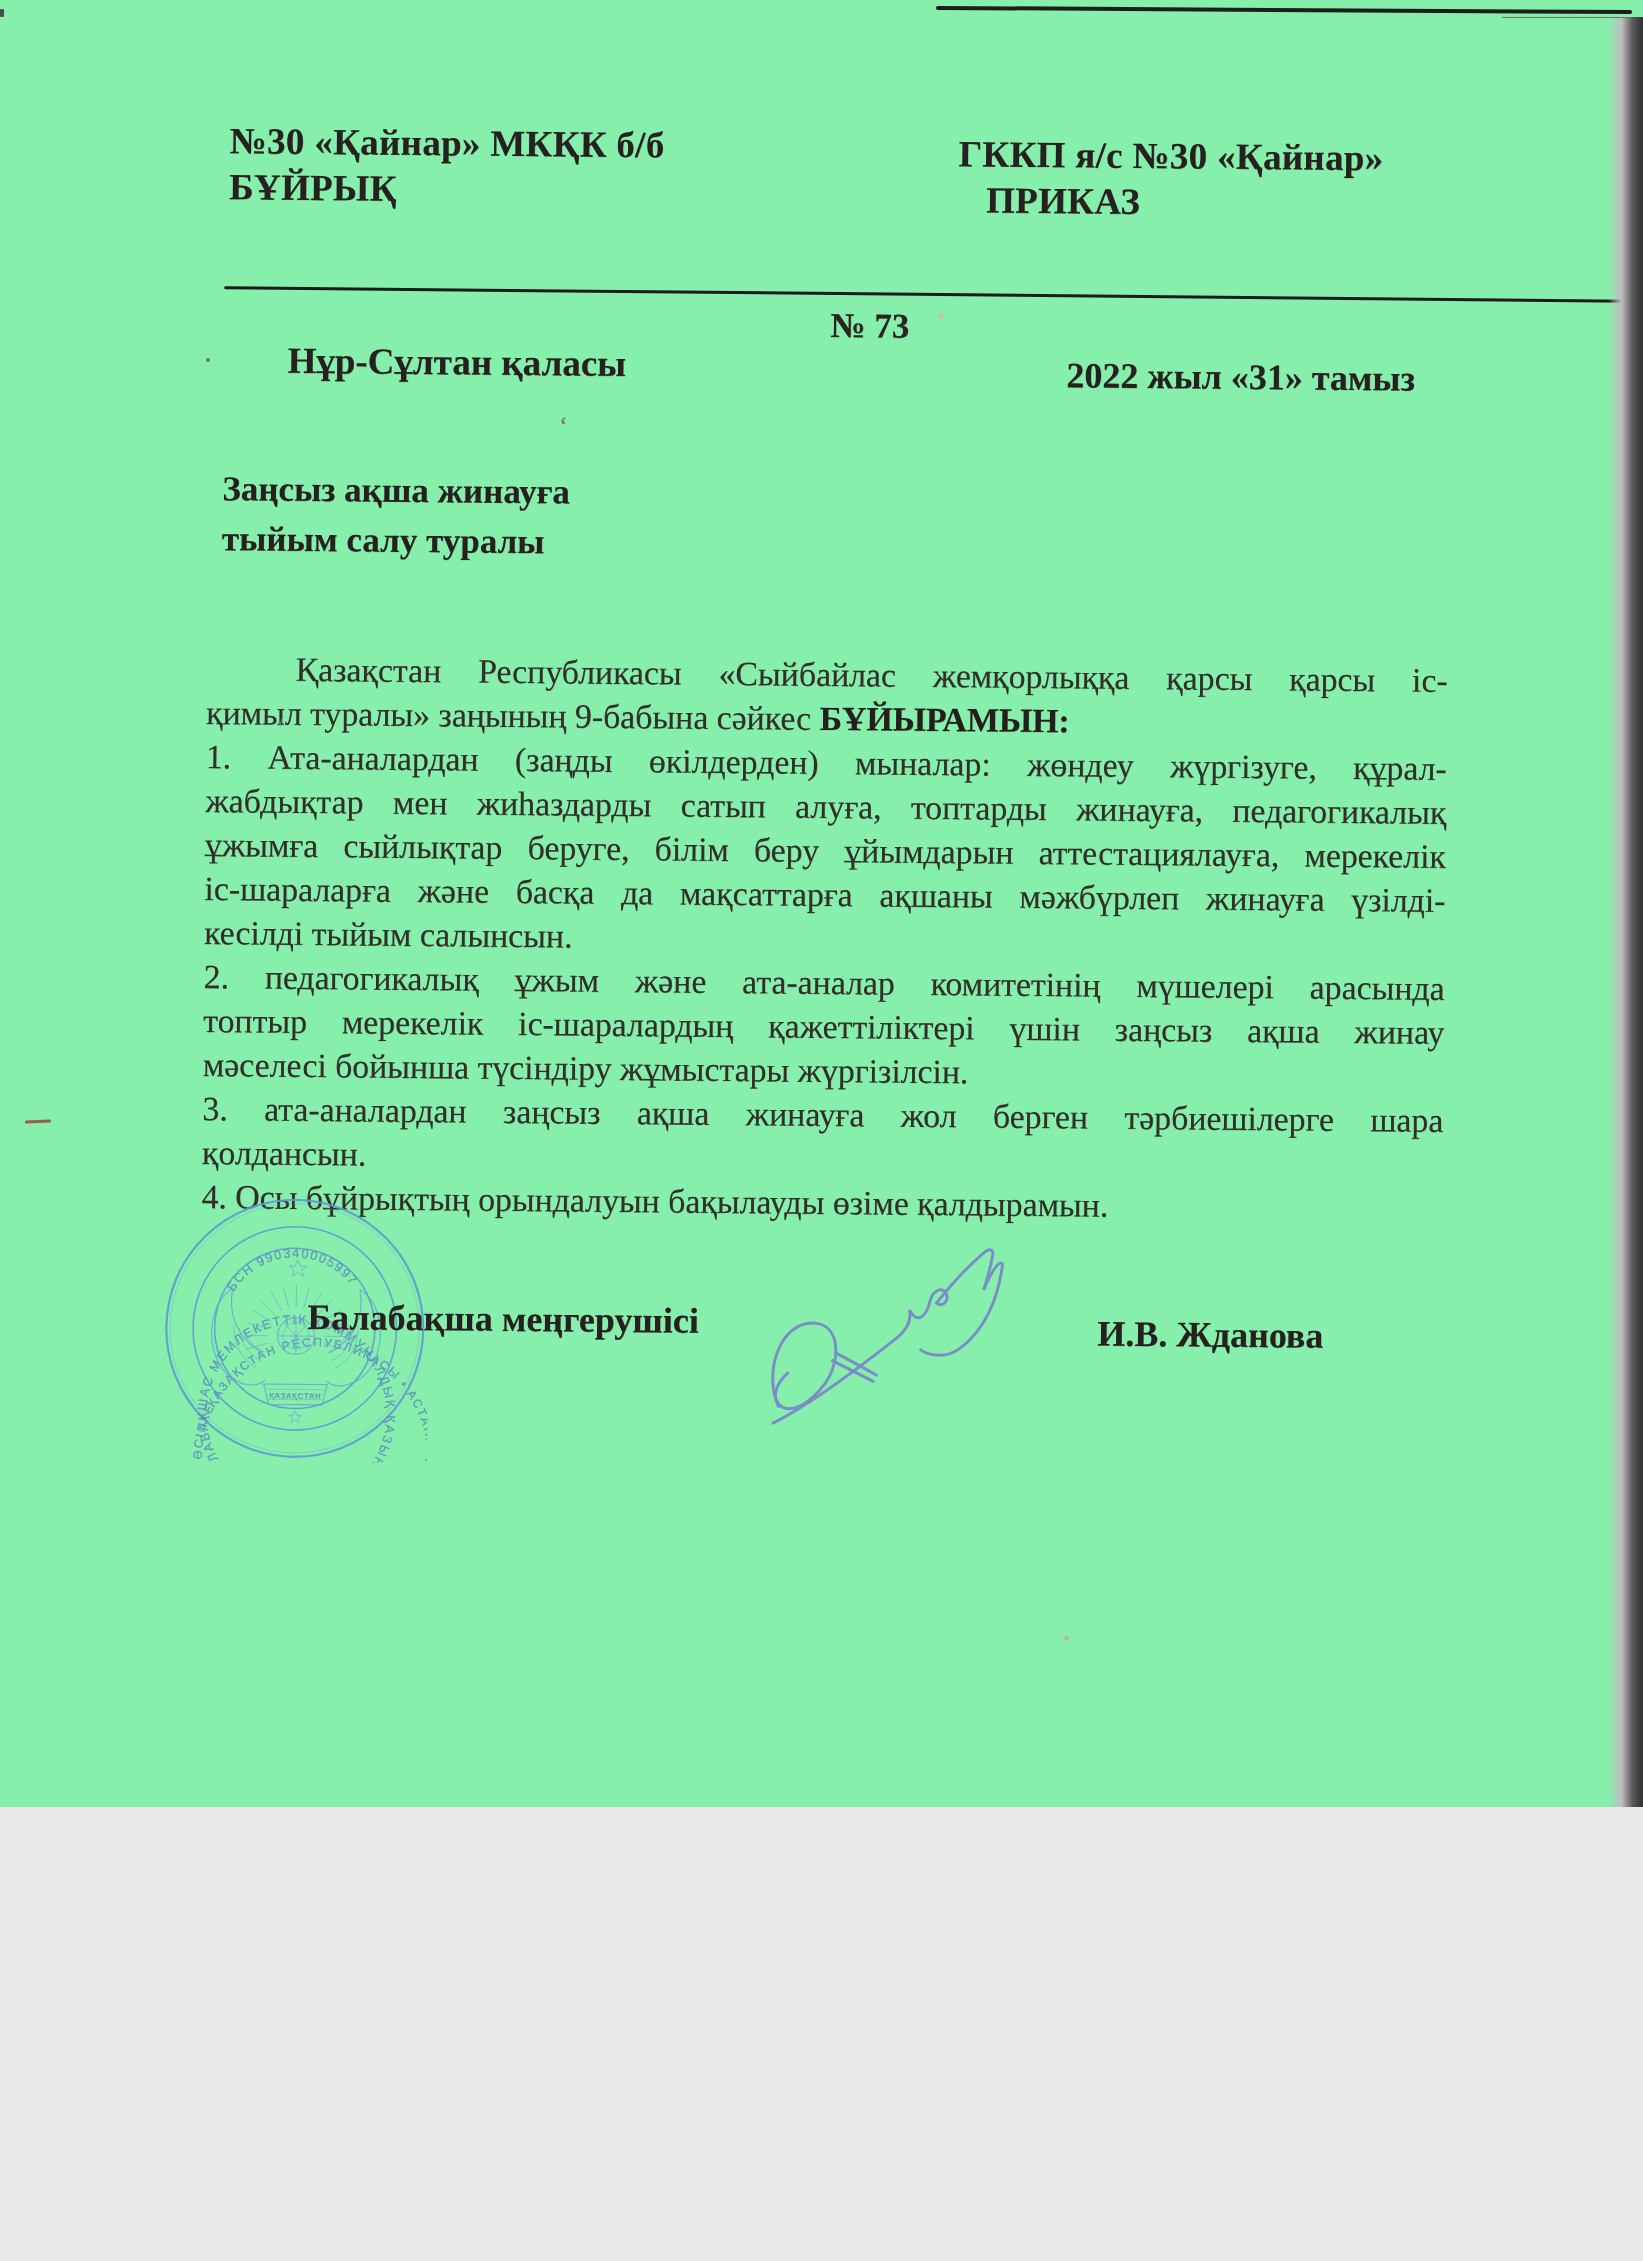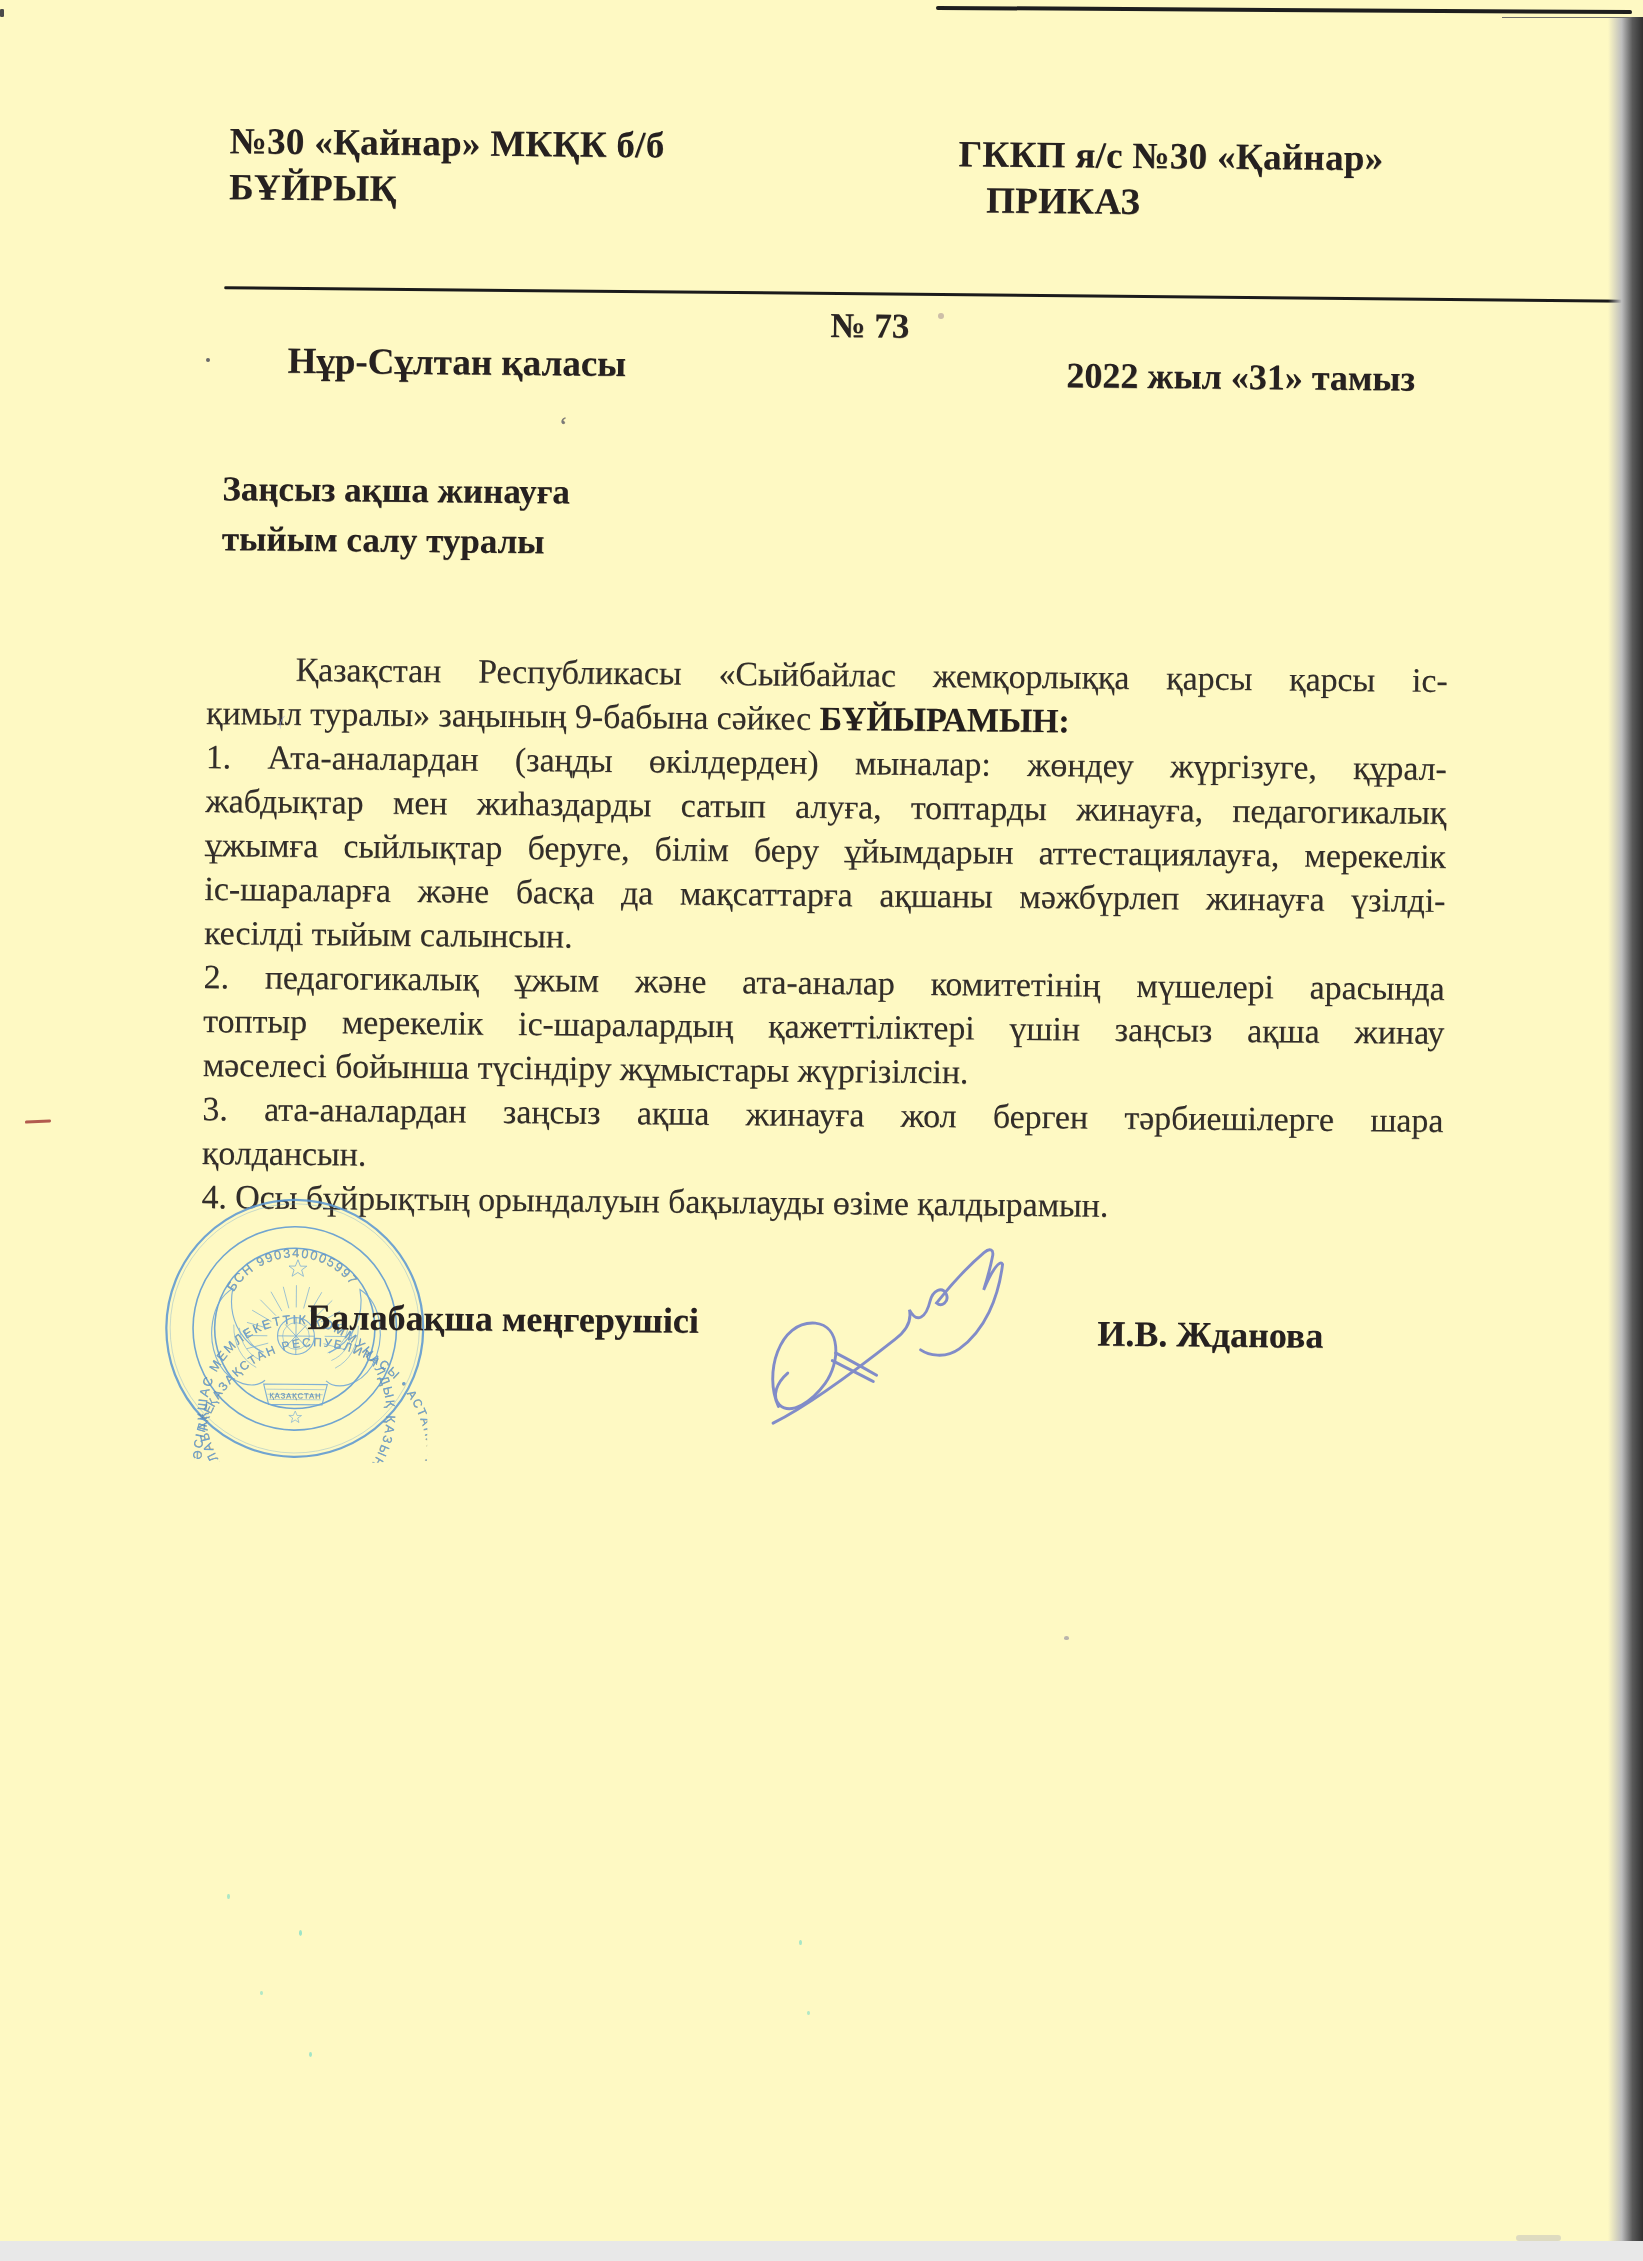--- a/index.html
+++ b/index.html
@@ -1,17 +1,17 @@
 <!DOCTYPE html>
 <html lang="kk" style="font-size:10.3px"><head>
 <meta charset="utf-8">
 <style>
   html,body{margin:0;padding:0;background:#e8e8e8;}
   .page{
-    position:relative;width:1644px;height:2241px;background:#fef9c3;
+    position:relative;width:1644px;height:1807px;background:#86efac;
     overflow:hidden;font-family:"Liberation Serif","DejaVu Serif",serif;
     color:#2e2a27;
   }
   
   .edge-band-right{
     position:absolute;top:17px;right:0;bottom:0;width:36px;
     background:linear-gradient(to right, rgba(160,160,160,0) 0%, #bdbdbd 38%, #5a5a5a 68%, #2c2c2c 100%);
   }
   .edge-line-top{
     position:absolute;left:936px;top:7.7px;width:696px;height:3.9px;

